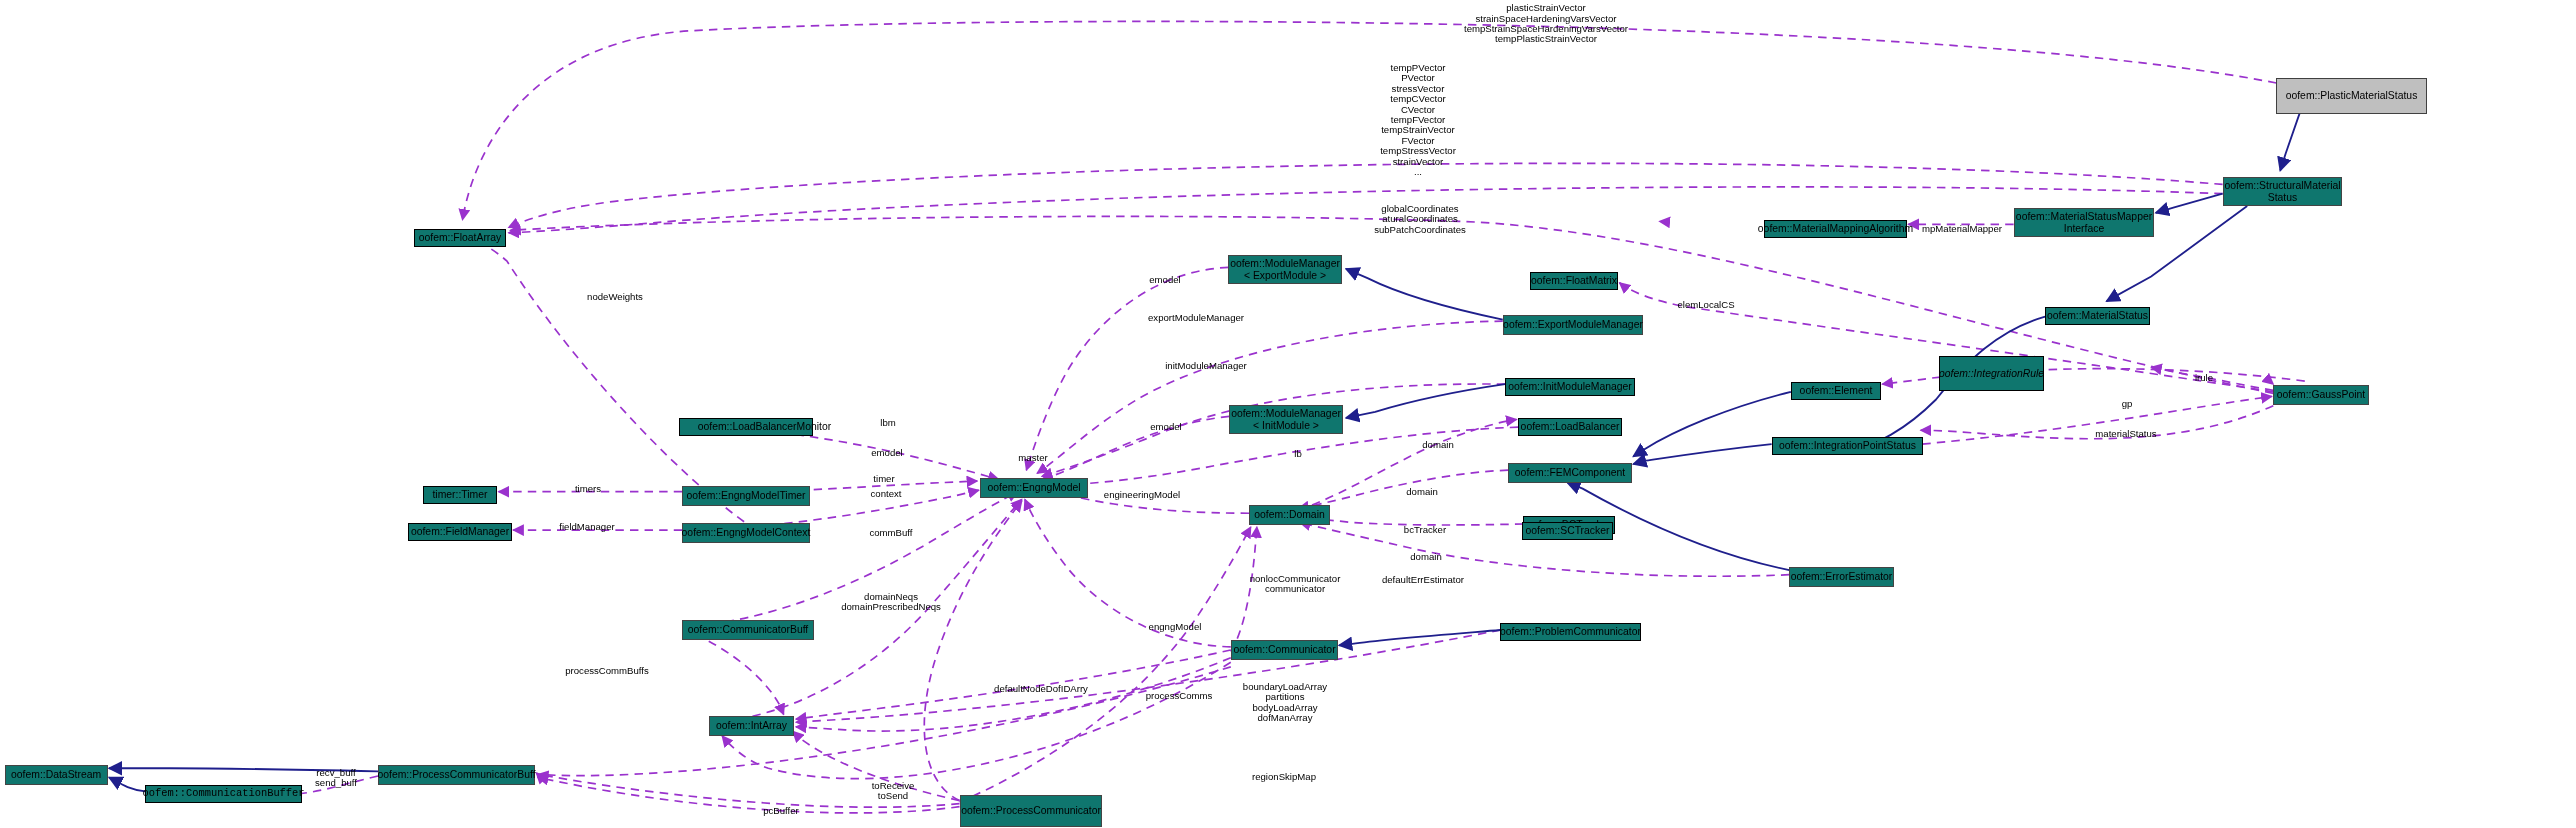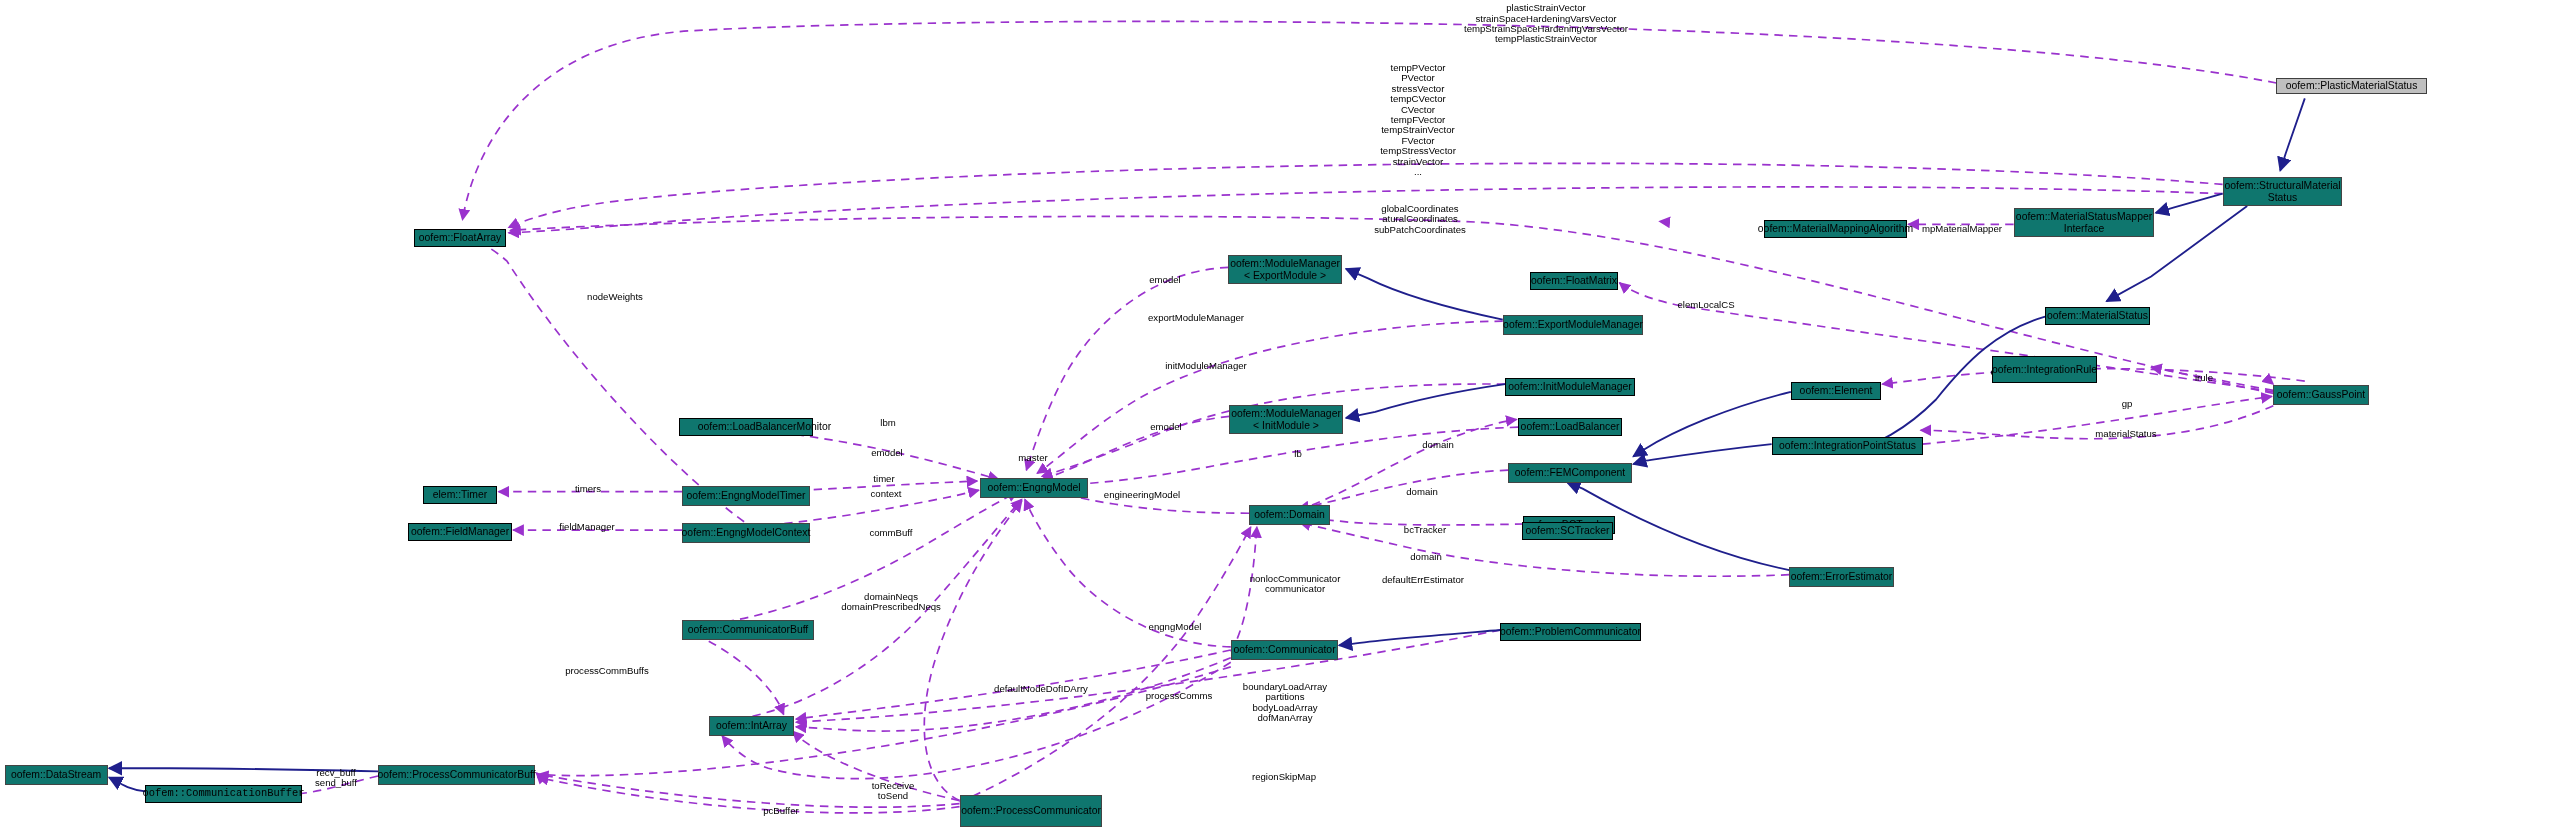--- a/index.html
+++ b/index.html
@@ -148,49 +148,49 @@
       <path d="M 2306 578 C 2230 586 2180 594 2140 600 L 2126 604"></path>
       <path d="M 2329 742 C 2220 720 2120 670 2060 636 L 2040 628"></path>
       <path d="M 1956 416 C 1880 400 1820 382 1780 362 L 1752 350"></path>
       <path d="M 1959 500 C 1890 510 1830 524 1790 536 L 1752 544"></path>
       <path d="M 1953 820 C 1880 826 1800 832 1760 838 L 1743 840"></path>
       <path d="M 492 1004 C 400 1002 300 1000 220 1000 L 142 1000"></path>
       <path d="M 189 1030 C 170 1028 160 1022 150 1016 L 142 1012"></path>
     </g>
   </svg>
 
-  <div class="node current" style="left:2276px;top:78px;width:151px;height:16px;">oofem::PlasticMaterialStatus</div>
+  <div class="node current" style="left:2276px;top:78px;width:151px;height:36px;">oofem::PlasticMaterialStatus</div>
   <div class="node thick" style="left:2223px;top:177px;width:119px;height:29px;">oofem::StructuralMaterial
 Status</div>
   <div class="node thick" style="left:2014px;top:208px;width:140px;height:29px;">oofem::MaterialStatusMapper
 Interface</div>
   <div class="node" style="left:1764px;top:220px;width:143px;height:18.4px;">oofem::MaterialMappingAlgorithm</div>
   <div class="node" style="left:2045px;top:307px;width:105px;height:18.4px;">oofem::MaterialStatus</div>
-  <div class="node" style="left:1992px;top:356px;width:105px;height:27px;">oofem::IntegrationRule</div>
+  <div class="node" style="left:1939px;top:356px;width:105px;height:35px;font-style:italic;">oofem::IntegrationRule</div>
   <div class="node thick" style="left:2273px;top:385px;width:96px;height:20px;">oofem::GaussPoint</div>
   <div class="node" style="left:1791px;top:382px;width:90px;height:18.4px;">oofem::Element</div>
   <div class="node" style="left:1772px;top:437px;width:151px;height:18.4px;">oofem::IntegrationPointStatus</div>
   <div class="node thick" style="left:1508px;top:463px;width:124px;height:20px;">oofem::FEMComponent</div>
   <div class="node" style="left:1505px;top:378px;width:130px;height:18.4px;">oofem::InitModuleManager</div>
   <div class="node" style="left:1518px;top:418px;width:104px;height:18.4px;">oofem::LoadBalancer</div>
   <div class="node" style="left:1523px;top:516px;width:92px;height:18.4px;">oofem::BCTracker</div>
   <div class="node thick" style="left:1789px;top:567px;width:105px;height:20px;">oofem::ErrorEstimator</div>
   <div class="node" style="left:1530px;top:272px;width:88px;height:18.4px;">oofem::FloatMatrix</div>
   <div class="node thick" style="left:1503px;top:315px;width:140px;height:20px;">oofem::ExportModuleManager</div>
   <div class="node thick" style="left:1228px;top:255px;width:114px;height:29px;">oofem::ModuleManager
 &lt; ExportModule &gt;</div>
   <div class="node thick" style="left:1229px;top:405px;width:114px;height:29px;">oofem::ModuleManager
 &lt; InitModule &gt;</div>
   <div class="node thick" style="left:1249px;top:505px;width:81px;height:20px;">oofem::Domain</div>
   <div class="node" style="left:1522px;top:522px;width:91px;height:18.4px;">oofem::SCTracker</div>
   <div class="node thick" style="left:980px;top:478px;width:108px;height:20px;">oofem::EngngModel</div>
   <div class="node" style="left:679px;top:418px;width:134px;height:18.4px;padding-left:40px;">oofem::LoadBalancerMonitor</div>
   <div class="node thick" style="left:682px;top:486px;width:128px;height:20px;">oofem::EngngModelTimer</div>
   <div class="node thick" style="left:682px;top:523px;width:128px;height:20px;">oofem::EngngModelContext</div>
-  <div class="node" style="left:423px;top:486px;width:74px;height:18.4px;">elem::Timer</div>
+  <div class="node" style="left:423px;top:486px;width:74px;height:18.4px;">timer::Timer</div>
   <div class="node" style="left:408px;top:523px;width:104px;height:18.4px;">oofem::FieldManager</div>
   <div class="node" style="left:414px;top:229px;width:92px;height:18.4px;">oofem::FloatArray</div>
   <div class="node thick" style="left:682px;top:620px;width:132px;height:20px;">oofem::CommunicatorBuff</div>
   <div class="node thick" style="left:709px;top:716px;width:85px;height:20px;">oofem::IntArray</div>
   <div class="node thick" style="left:1231px;top:640px;width:107px;height:20px;">oofem::Communicator</div>
   <div class="node" style="left:1500px;top:623px;width:141px;height:18.4px;">oofem::ProblemCommunicator</div>
   <div class="node thick" style="left:960px;top:795px;width:142px;height:32px;">oofem::ProcessCommunicator</div>
   <div class="node thick" style="left:378px;top:765px;width:157px;height:20px;">oofem::ProcessCommunicatorBuff</div>
   <div class="node thick" style="left:4.6px;top:765px;width:103px;height:20px;">oofem::DataStream</div>
   <div class="node" style="left:145px;top:785px;width:157px;height:18.4px;font-family:Liberation Mono, monospace;">oofem::CommunicationBuffer</div>

